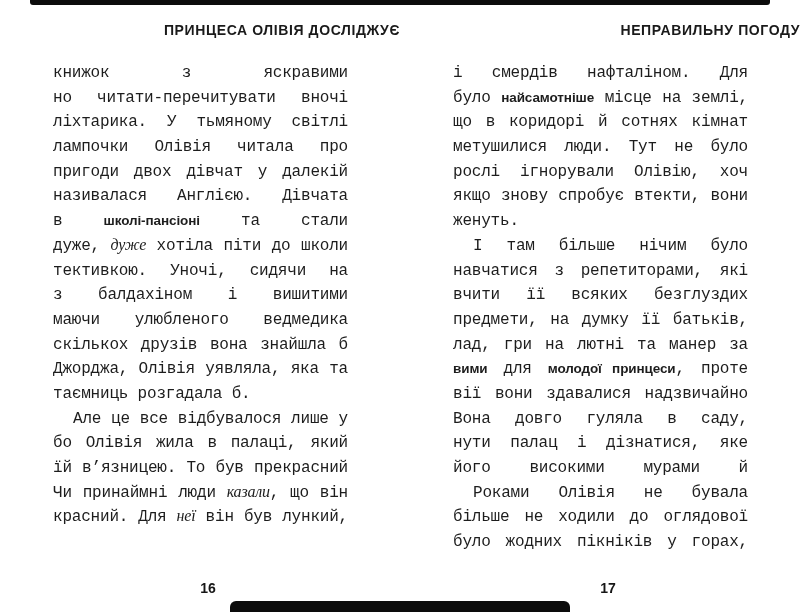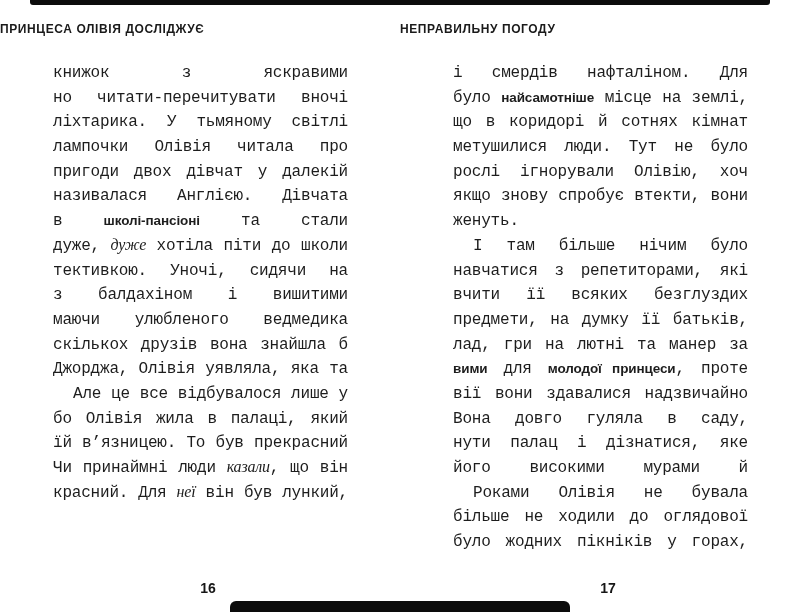--- a/index.html
+++ b/index.html
@@ -32,24 +32,24 @@
     width: 800px; height: 612px;
     display: flex;
   }
   .page {
     position: relative;
     width: 400px; height: 612px;
   }
   .running-head {
     position: absolute;
     top: 22px; left: 0; width: 100%;
-    text-align: left;
+    text-align: right;
     font-family: "Liberation Sans", sans-serif;
     font-weight: 700;
-    font-size: 12px;
+    font-size: 14px;
     letter-spacing: 0.6px;
     color: #1a1a1a;
   }
   .text-column {
     position: absolute;
     top: 60px; left: 53px; width: 295px;
   }
   .line {
     height: 24.7px;
     line-height: 24.7px;
@@ -99,20 +99,21 @@
           <div class="line"><span class="n">лампочки Олівія читала про захопливі</span></div>
           <div class="line"><span class="n">пригоди двох дівчат у далекій країні, що</span></div>
           <div class="line"><span class="n">називалася Англією. Дівчата навчалися</span></div>
           <div class="line"><span class="n">в </span><span class="a">школі-пансіоні</span><span class="n"> та стали </span><span class="a">детективками</span><span class="n">. Олівія</span></div>
           <div class="line"><span class="n">дуже, </span><span class="i">дуже</span><span class="n"> хотіла піти до школи і стати де-</span></div>
           <div class="line"><span class="n">тективкою. Уночі, сидячи на своєму ліжку</span></div>
           <div class="line"><span class="n">з балдахіном і вишитими шторами, обій-</span></div>
           <div class="line"><span class="n">маючи улюбленого ведмедика Принца</span></div>
           <div class="line"><span class="n">скількох друзів вона знайшла б та скільки</span></div>
           <div class="line"><span class="n">Джорджа, Олівія уявляла, яка та школа,</span></div>
+          <div class="line para-end"><span class="n">таємниць розгадала б.</span></div>
           <div class="line para-start"><span class="n">Але це все відбувалося лише у мріях,</span></div>
           <div class="line"><span class="n">бо Олівія жила в палаці, який здавався</span></div>
           <div class="line"><span class="n">їй в’язницею. То був прекрасний палац.</span></div>
           <div class="line"><span class="n">Чи принаймні люди </span><span class="i">казали</span><span class="n">, що він пре-</span></div>
           <div class="line"><span class="n">красний. Для </span><span class="i">неї</span><span class="n"> він був лункий, холодний</span></div>
         </div>
       <div class="page-number">16</div>
     </div>
 
     <div class="page">

